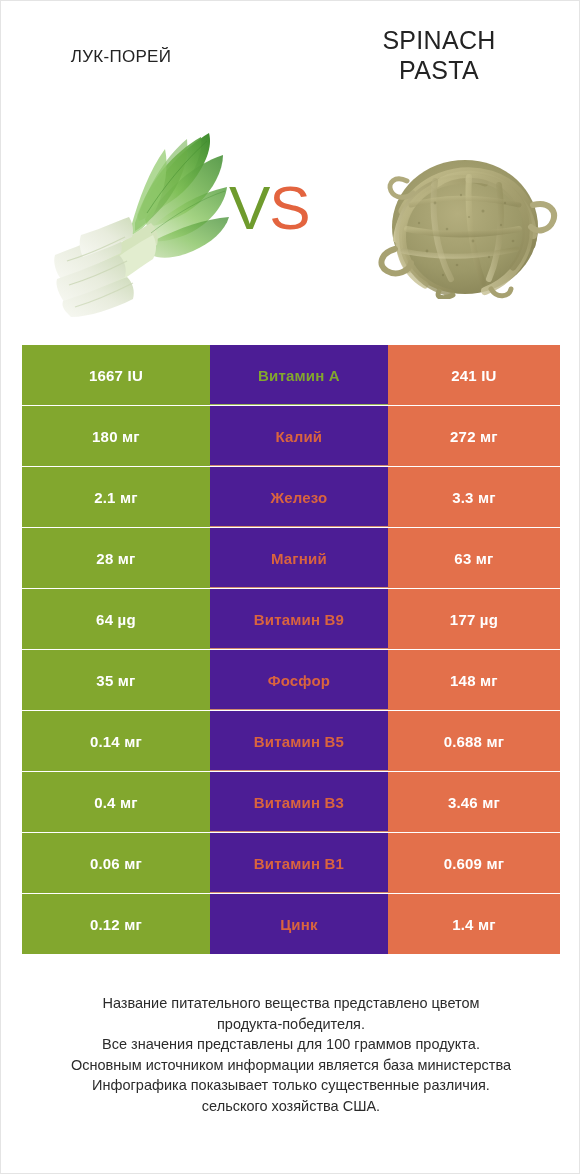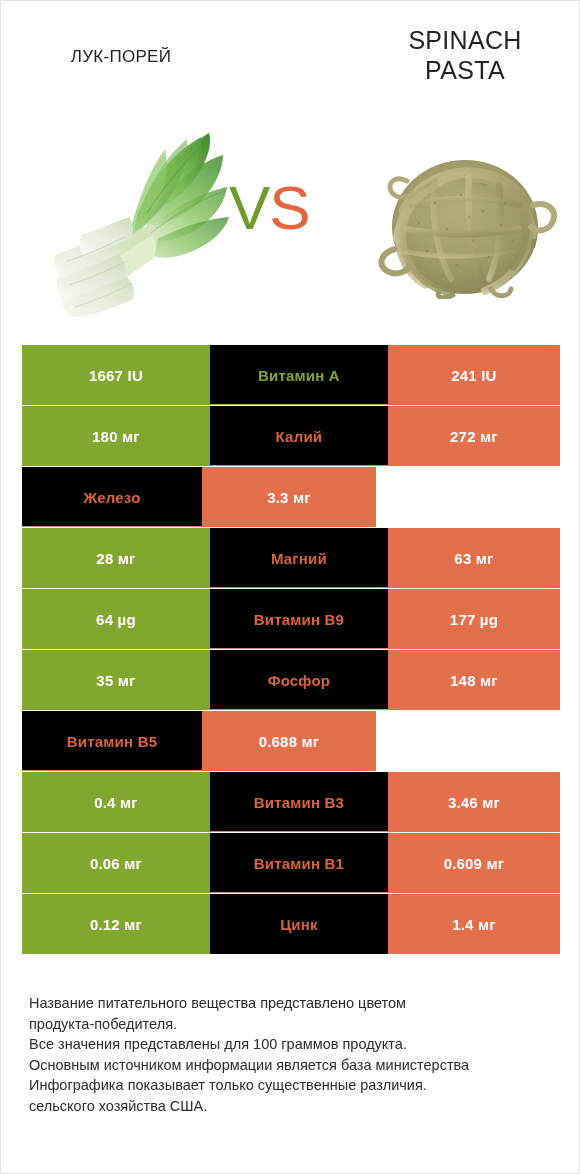--- a/index.html
+++ b/index.html
@@ -36,21 +36,21 @@
     letter-spacing: 0.3px;
     line-height: 1.18;
   }
   .title-left {
     left: 10px;
     top: 46px;
     width: 220px;
     font-size: 17px;
   }
   .title-right {
-    left: 364px;
+    left: 338px;
     top: 25px;
     width: 200px;
     font-size: 25px;
   }
 
   .vs {
     position: absolute;
     left: 228px;
     top: 176px;
     width: 124px;
@@ -106,41 +106,41 @@
     font-weight: 700;
     letter-spacing: 0.2px;
   }
   .cell-left {
     width: 190px;
     background: #82a72e;
     color: #ffffff;
   }
   .cell-mid {
     width: 180px;
-    background: #000000;
+    background: #4c1d95;
     border-top: 1px solid transparent;
     border-bottom: 1px solid transparent;
   }
   .row:first-child .cell-mid { border-top-color: transparent; }
   .cell-right {
     width: 174px;
     background: #e3704b;
     color: #ffffff;
   }
   .cell-mid.win-left  { color: #82a72e; border-bottom-color: #9bb457; }
   .cell-mid.win-right { color: #d9643e; border-bottom-color: #cf8a6d; }
   .row:last-child .cell-mid { border-bottom-color: transparent; }
 
   
   .footer {
     position: absolute;
     left: 28px;
     top: 992px;
     width: 524px;
-    text-align: left;
+    text-align: center;
     color: #2b2b2b;
     font-size: 14.5px;
     line-height: 1.42;
   }
   .footer p { margin: 0; }
 </style>
 </head>
 <body>
 
 <div id="page">
@@ -271,39 +271,41 @@
         <div class="cell cell-left">1667 IU</div>
         <div class="cell cell-mid win-left">Витамин A</div>
         <div class="cell cell-right">241 IU</div>
       </div>
       <div class="row">
         <div class="cell cell-left">180 мг</div>
         <div class="cell cell-mid win-right">Калий</div>
         <div class="cell cell-right">272 мг</div>
       </div>
       <div class="row">
+        <div class="cell cell-left">2.1 мг</div>
         <div class="cell cell-mid win-right">Железо</div>
         <div class="cell cell-right">3.3 мг</div>
       </div>
       <div class="row">
         <div class="cell cell-left">28 мг</div>
         <div class="cell cell-mid win-right">Магний</div>
         <div class="cell cell-right">63 мг</div>
       </div>
       <div class="row">
         <div class="cell cell-left">64 µg</div>
         <div class="cell cell-mid win-right">Витамин B9</div>
         <div class="cell cell-right">177 µg</div>
       </div>
       <div class="row">
         <div class="cell cell-left">35 мг</div>
         <div class="cell cell-mid win-right">Фосфор</div>
         <div class="cell cell-right">148 мг</div>
       </div>
       <div class="row">
+        <div class="cell cell-left">0.14 мг</div>
         <div class="cell cell-mid win-right">Витамин B5</div>
         <div class="cell cell-right">0.688 мг</div>
       </div>
       <div class="row">
         <div class="cell cell-left">0.4 мг</div>
         <div class="cell cell-mid win-right">Витамин B3</div>
         <div class="cell cell-right">3.46 мг</div>
       </div>
       <div class="row">
         <div class="cell cell-left">0.06 мг</div>

